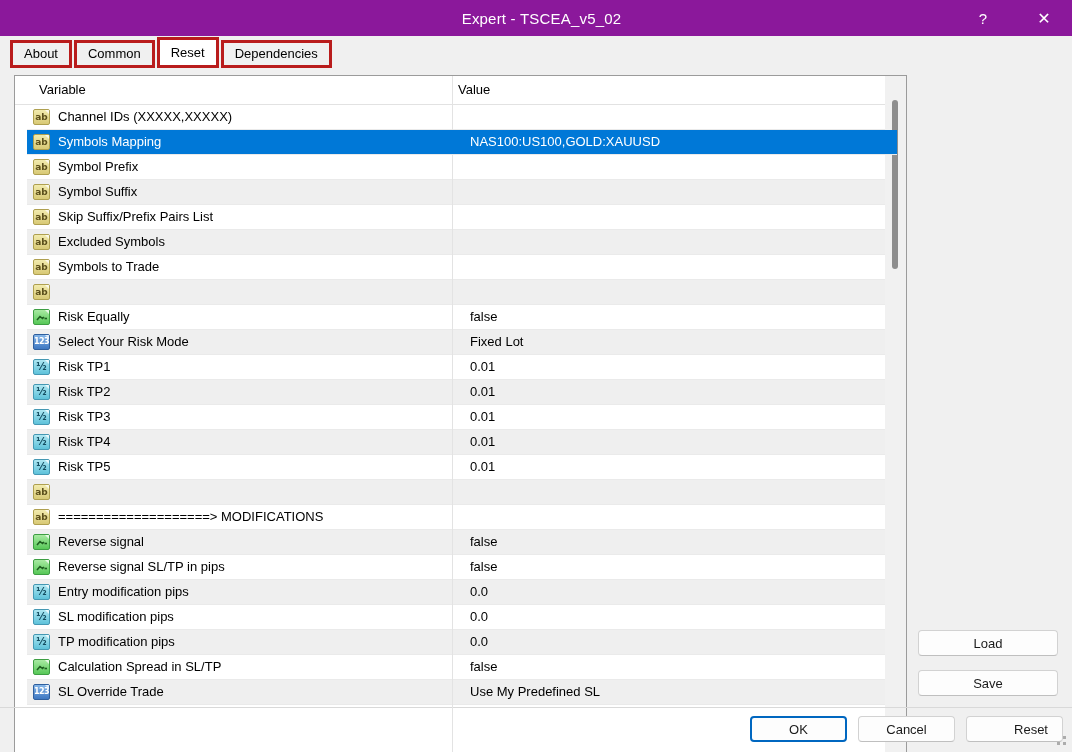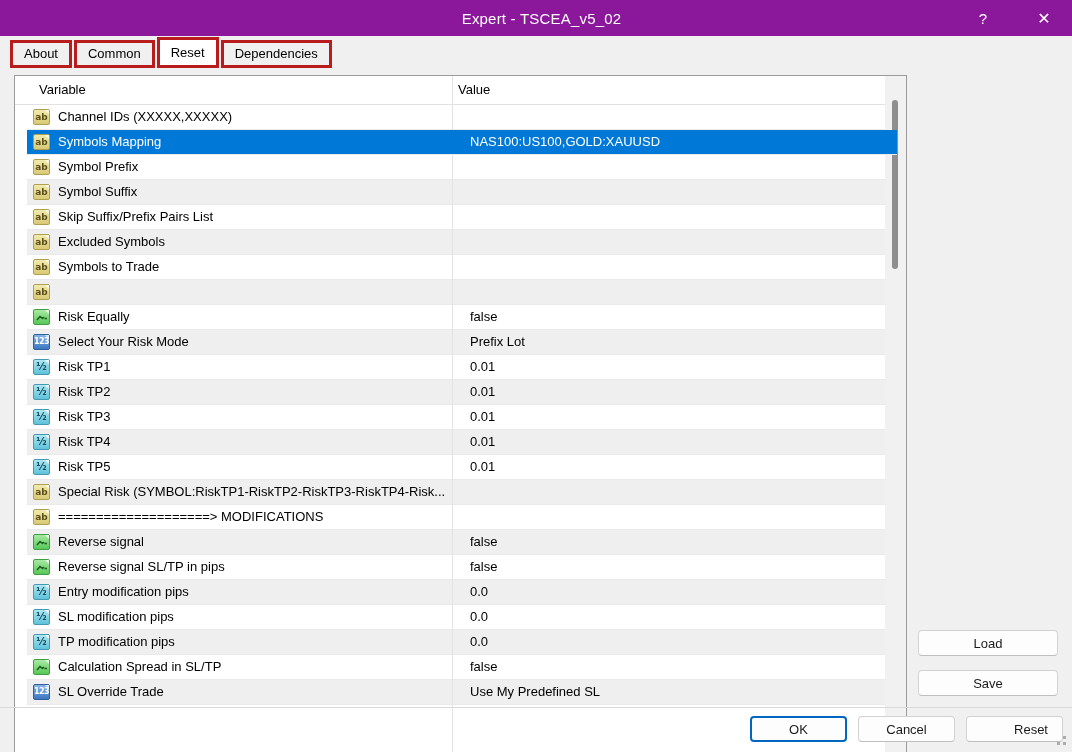--- a/index.html
+++ b/index.html
@@ -130,21 +130,21 @@
               <polyline points="1,7 4,3.5 6.5,5.5 8,4" stroke="#1E5E20" stroke-width="1.6" fill="none"></polyline>
               <line x1="8.5" y1="5.5" x2="11" y2="5.5" stroke="#1E5E20" stroke-width="1.6"></line>
             </svg>
           </span>
           <span class="label">Risk Equally</span>
           <span class="value">false</span>
         </div>
         <div class="row alt">
           <span class="icon integer">123</span>
           <span class="label">Select Your Risk Mode</span>
-          <span class="value">Prefix Lot</span>
+          <span class="value">Fixed Lot</span>
         </div>
         <div class="row">
           <span class="icon double">½</span>
           <span class="label">Risk TP1</span>
           <span class="value">0.01</span>
         </div>
         <div class="row alt">
           <span class="icon double">½</span>
           <span class="label">Risk TP2</span>
           <span class="value">0.01</span>
@@ -159,21 +159,20 @@
           <span class="label">Risk TP4</span>
           <span class="value">0.01</span>
         </div>
         <div class="row">
           <span class="icon double">½</span>
           <span class="label">Risk TP5</span>
           <span class="value">0.01</span>
         </div>
         <div class="row alt">
           <span class="icon string">ab</span>
-          <span class="label">Special Risk (SYMBOL:RiskTP1-RiskTP2-RiskTP3-RiskTP4-Risk...</span>
           <span class="value"></span>
         </div>
         <div class="row">
           <span class="icon string">ab</span>
           <span class="label">====================&gt; MODIFICATIONS</span>
           <span class="value"></span>
         </div>
         <div class="row alt">
           <span class="icon boolean">
             <svg width="12" height="9" viewBox="0 0 12 9">

